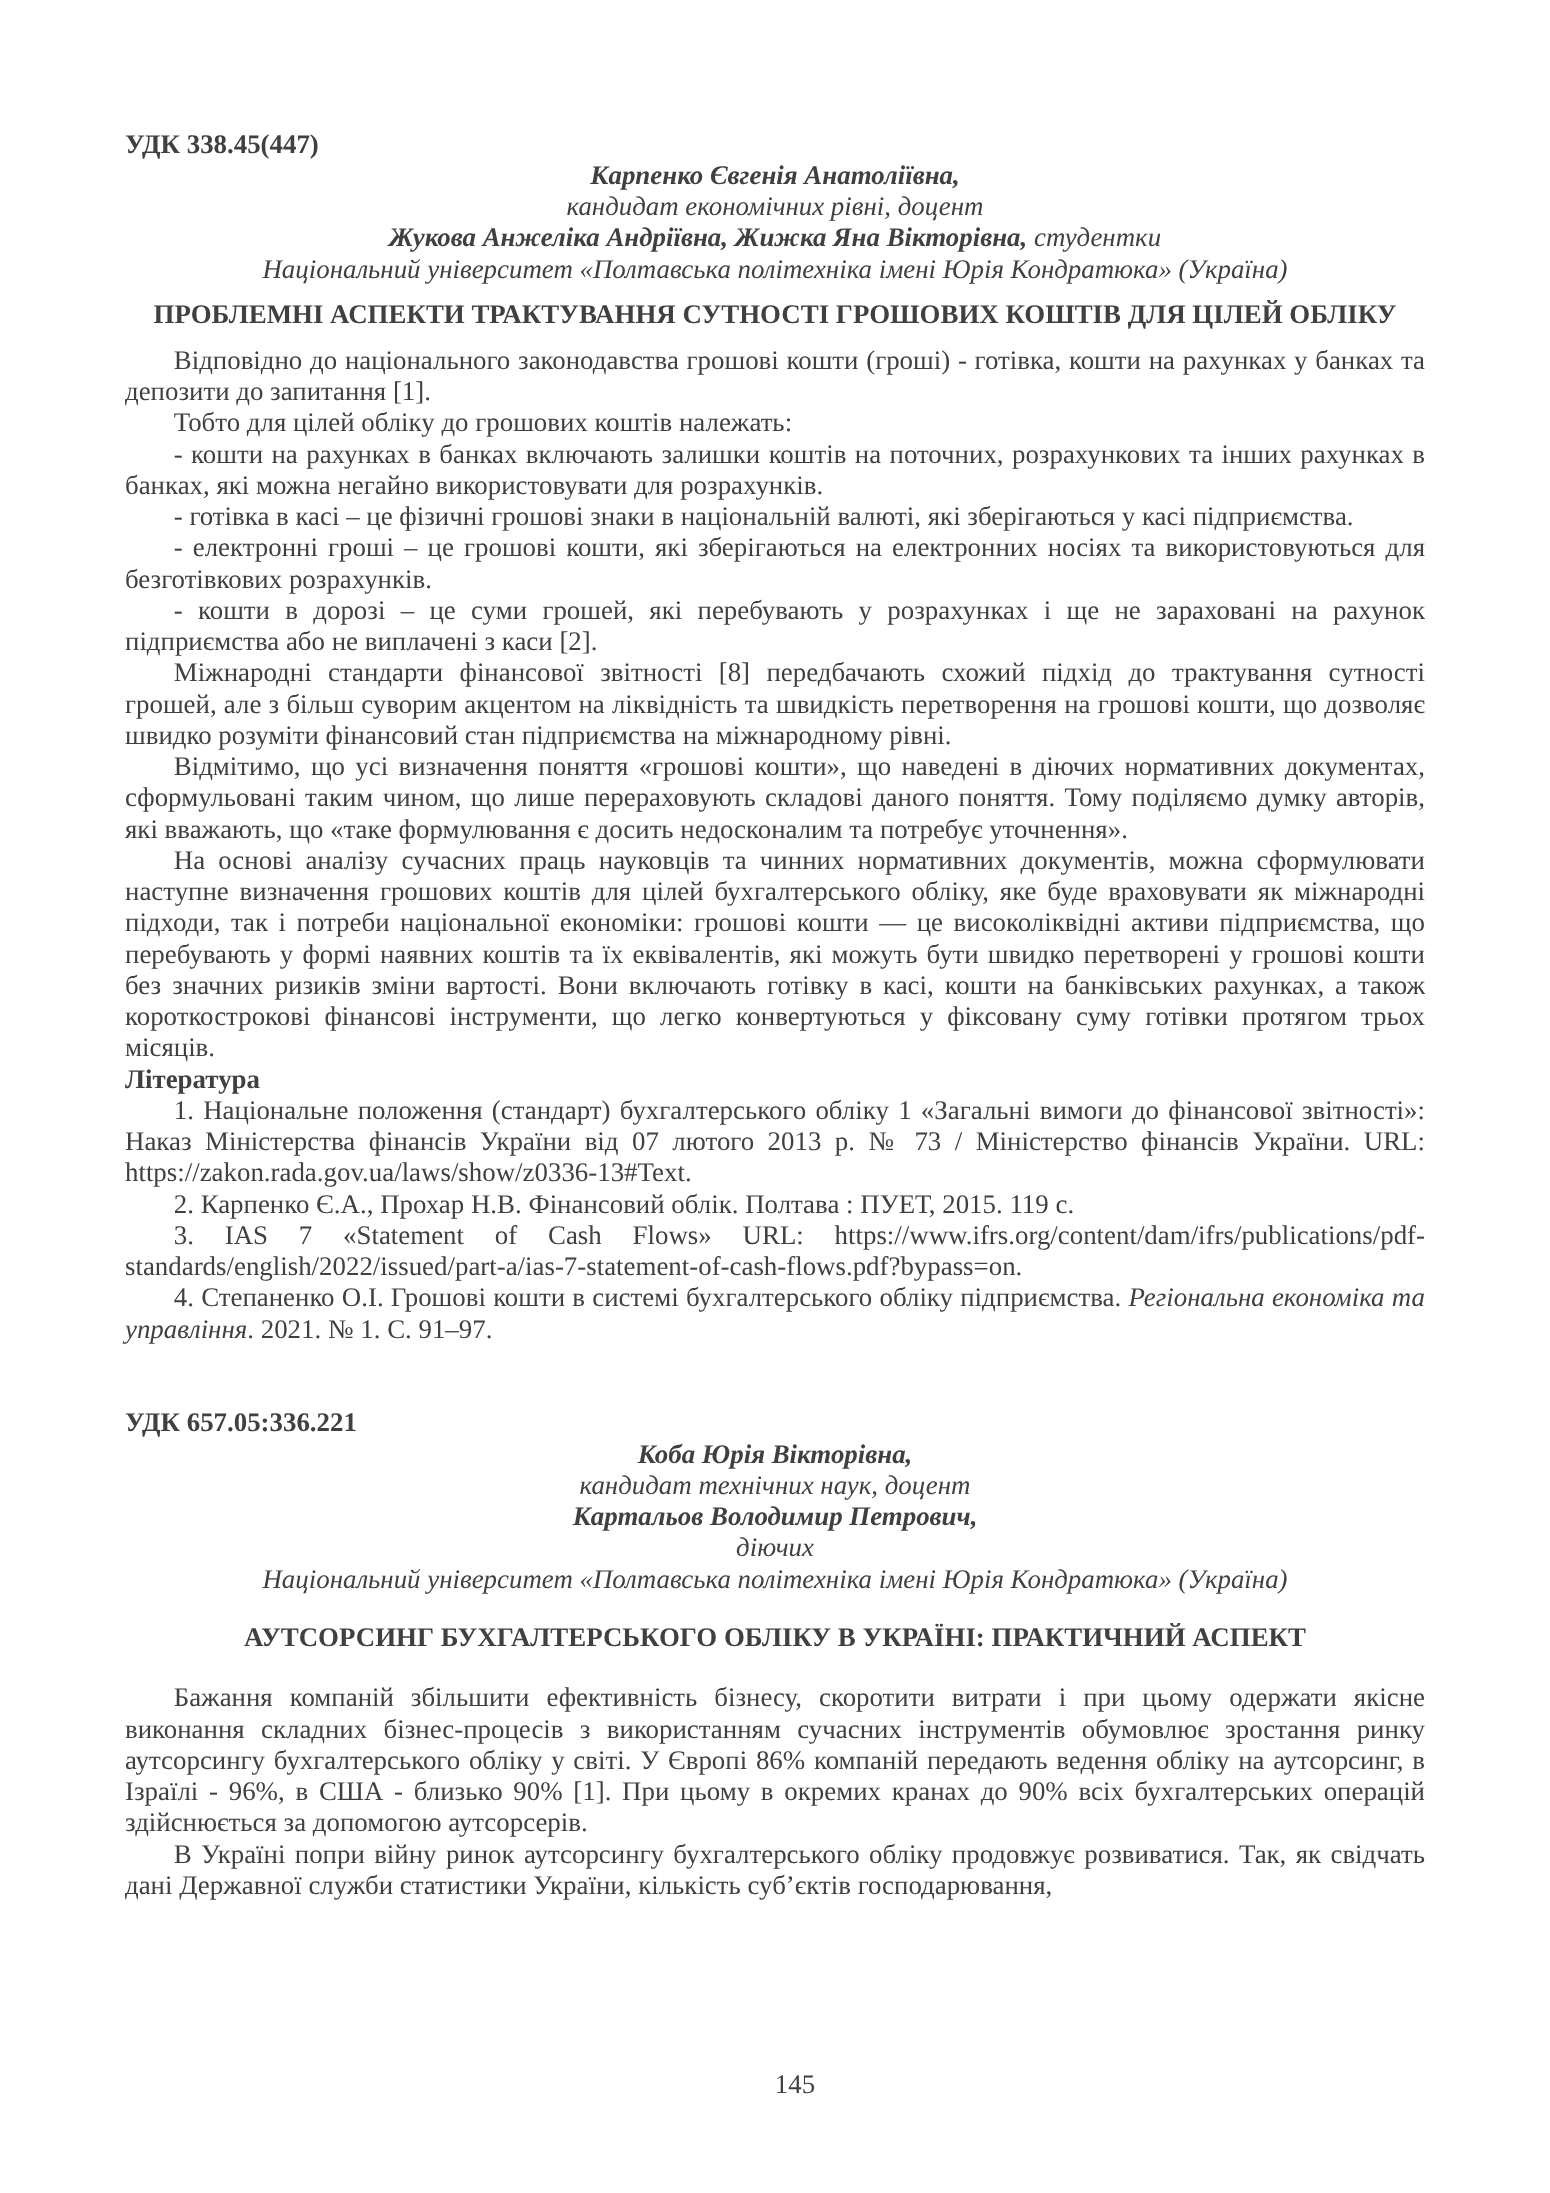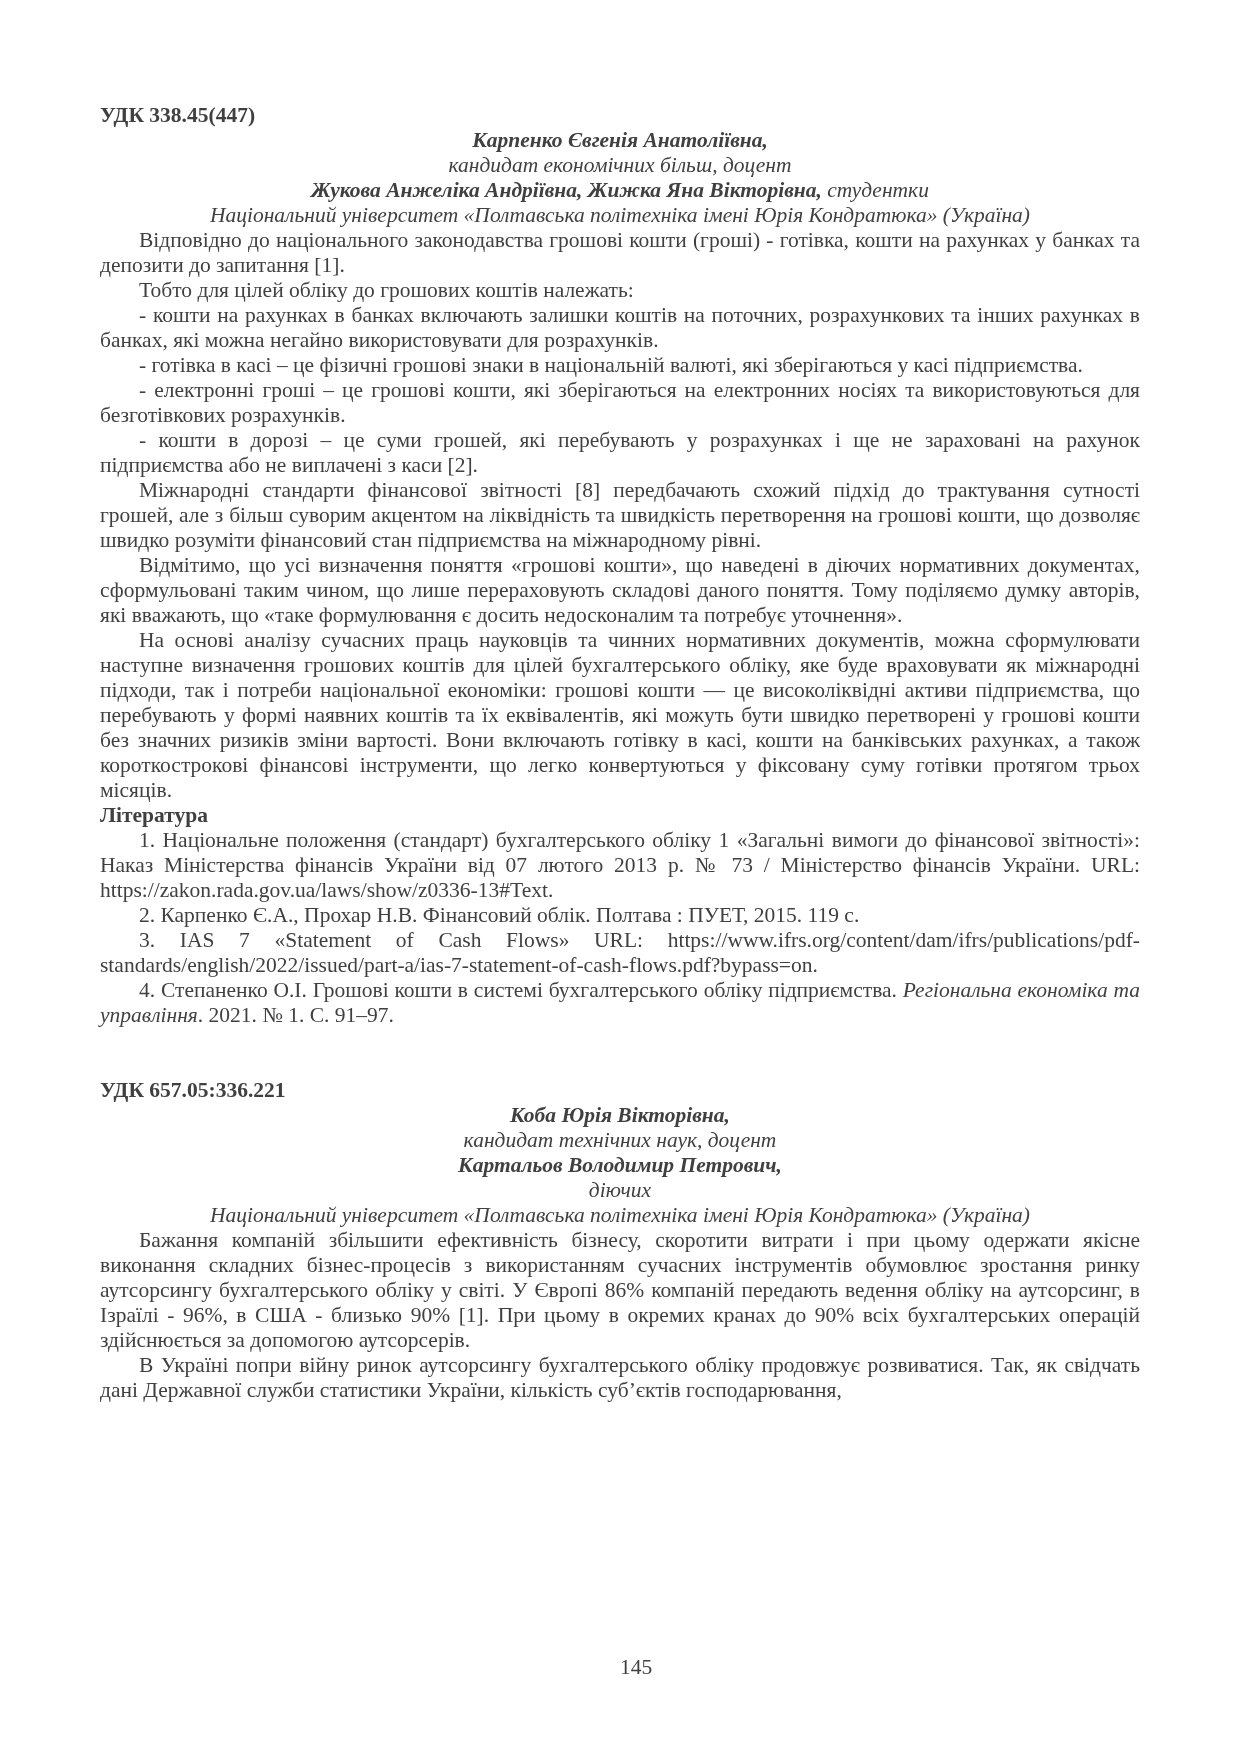--- a/index.html
+++ b/index.html
@@ -52,24 +52,25 @@
 </head>
 <body>
 
 <div class="page">
   <div class="content">
 
     <section>
       <p class="udc">УДК 338.45(447)</p>
 
       <p class="byline"><span class="bi">Карпенко Євгенія Анатоліївна,</span></p>
-      <p class="byline i">кандидат економічних більш, доцент</p>
+      <p class="byline i">кандидат економічних рівні, доцент</p>
       <p class="byline"><span class="bi">Жукова Анжеліка Андріївна, Жижка Яна Вікторівна,</span><span class="i"> студентки</span></p>
       <p class="byline i">Національний університет «Полтавська політехніка імені Юрія Кондратюка» (Україна)</p>
 
+      <h2 class="title">ПРОБЛЕМНІ АСПЕКТИ ТРАКТУВАННЯ СУТНОСТІ ГРОШОВИХ КОШТІВ ДЛЯ ЦІЛЕЙ ОБЛІКУ</h2>
 
       <p class="para">Відповідно до національного законодавства грошові кошти (гроші) - готівка, кошти на рахунках у банках та депозити до запитання [1].</p>
       <p class="para">Тобто для цілей обліку до грошових коштів належать:</p>
       <p class="para">- кошти на рахунках в банках включають залишки коштів на поточних, розрахункових та інших рахунках в банках, які можна негайно використовувати для розрахунків.</p>
       <p class="para">- готівка в касі – це фізичні грошові знаки в національній валюті, які зберігаються у касі підприємства.</p>
       <p class="para">- електронні гроші – це грошові кошти, які зберігаються на електронних носіях та використовуються для безготівкових розрахунків.</p>
       <p class="para">- кошти в дорозі – це суми грошей, які перебувають у розрахунках і ще не зараховані на рахунок підприємства або не виплачені з каси [2].</p>
       <p class="para">Міжнародні стандарти фінансової звітності [8] передбачають схожий підхід до трактування сутності грошей, але з більш суворим акцентом на ліквідність та швидкість перетворення на грошові кошти, що дозволяє швидко розуміти фінансовий стан підприємства на міжнародному рівні.</p>
       <p class="para">Відмітимо, що усі визначення поняття «грошові кошти», що наведені в діючих нормативних документах, сформульовані таким чином, що лише перераховують складові даного поняття. Тому поділяємо думку авторів, які вважають, що «таке формулювання є досить недосконалим та потребує уточнення».</p>
       <p class="para">На основі аналізу сучасних праць науковців та чинних нормативних документів, можна сформулювати наступне визначення грошових коштів для цілей бухгалтерського обліку, яке буде враховувати як міжнародні підходи, так і потреби національної економіки: грошові кошти — це високоліквідні активи підприємства, що перебувають у формі наявних коштів та їх еквівалентів, які можуть бути швидко перетворені у грошові кошти без значних ризиків зміни вартості. Вони включають готівку в касі, кошти на банківських рахунках, а також короткострокові фінансові інструменти, що легко конвертуються у фіксовану суму готівки протягом трьох місяців.</p>
@@ -83,20 +84,21 @@
 
     <section class="article2">
       <p class="udc">УДК 657.05:336.221</p>
 
       <p class="byline"><span class="bi">Коба Юрія Вікторівна,</span></p>
       <p class="byline i">кандидат технічних наук, доцент</p>
       <p class="byline"><span class="bi">Картальов Володимир Петрович,</span></p>
       <p class="byline i">діючих</p>
       <p class="byline i">Національний університет «Полтавська політехніка імені Юрія Кондратюка» (Україна)</p>
 
+      <h2 class="title title2">АУТСОРСИНГ БУХГАЛТЕРСЬКОГО ОБЛІКУ В УКРАЇНІ: ПРАКТИЧНИЙ АСПЕКТ</h2>
 
       <p class="para">Бажання компаній збільшити ефективність бізнесу, скоротити витрати і при цьому одержати якісне виконання складних бізнес-процесів з використанням сучасних інструментів обумовлює зростання ринку аутсорсингу бухгалтерського обліку у світі.  У Європі 86% компаній передають ведення обліку на аутсорсинг, в Ізраїлі - 96%, в США - близько 90% [1]. При цьому в окремих кранах до 90% всіх бухгалтерських операцій здійснюється за допомогою аутсорсерів.</p>
       <p class="para">В Україні попри війну ринок аутсорсингу бухгалтерського обліку продовжує розвиватися. Так, як свідчать дані Державної служби статистики України, кількість суб’єктів  господарювання,</p>
     </section>
 
   </div>
 
   <p class="pageno">145</p>
 </div>
 

